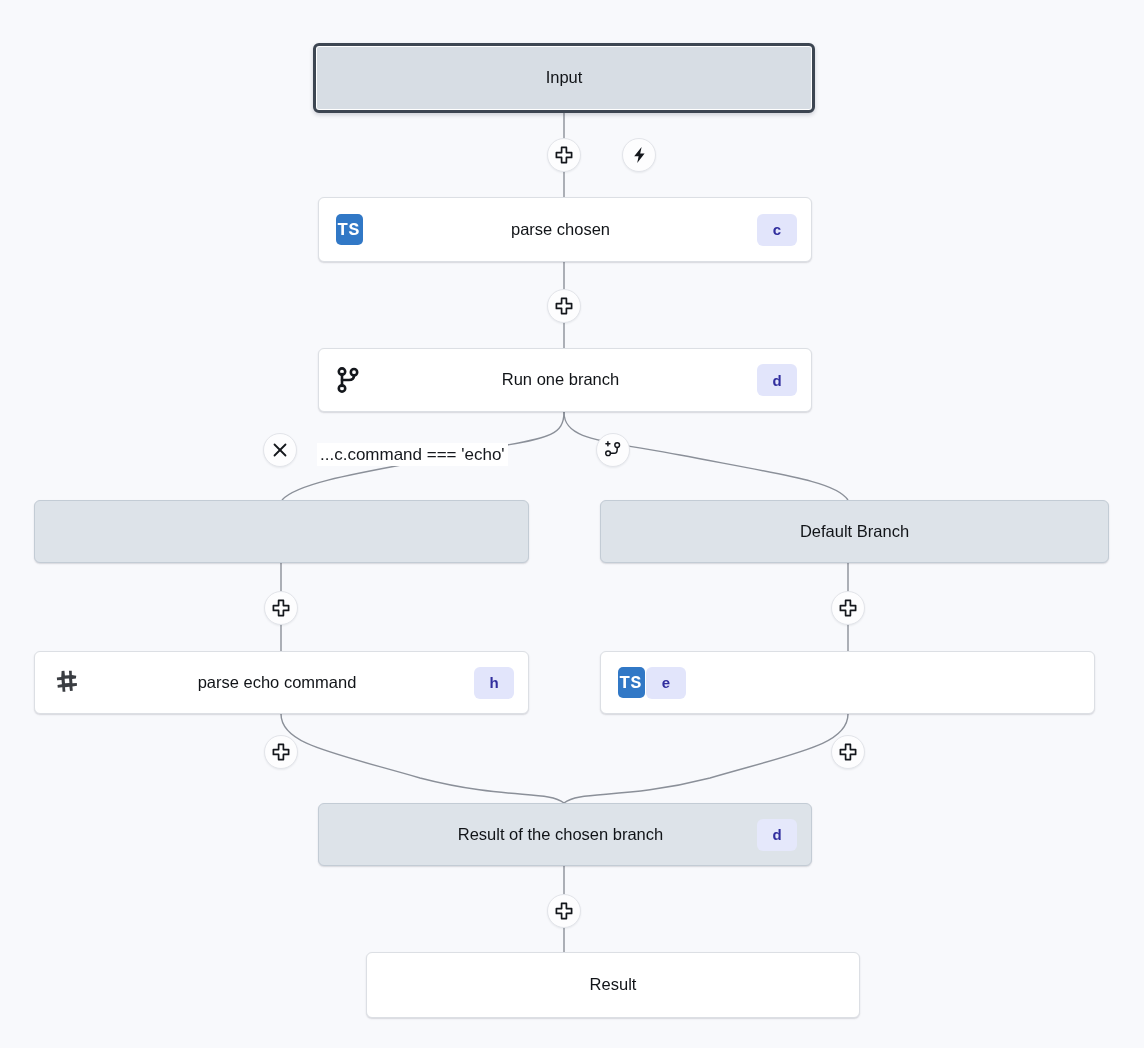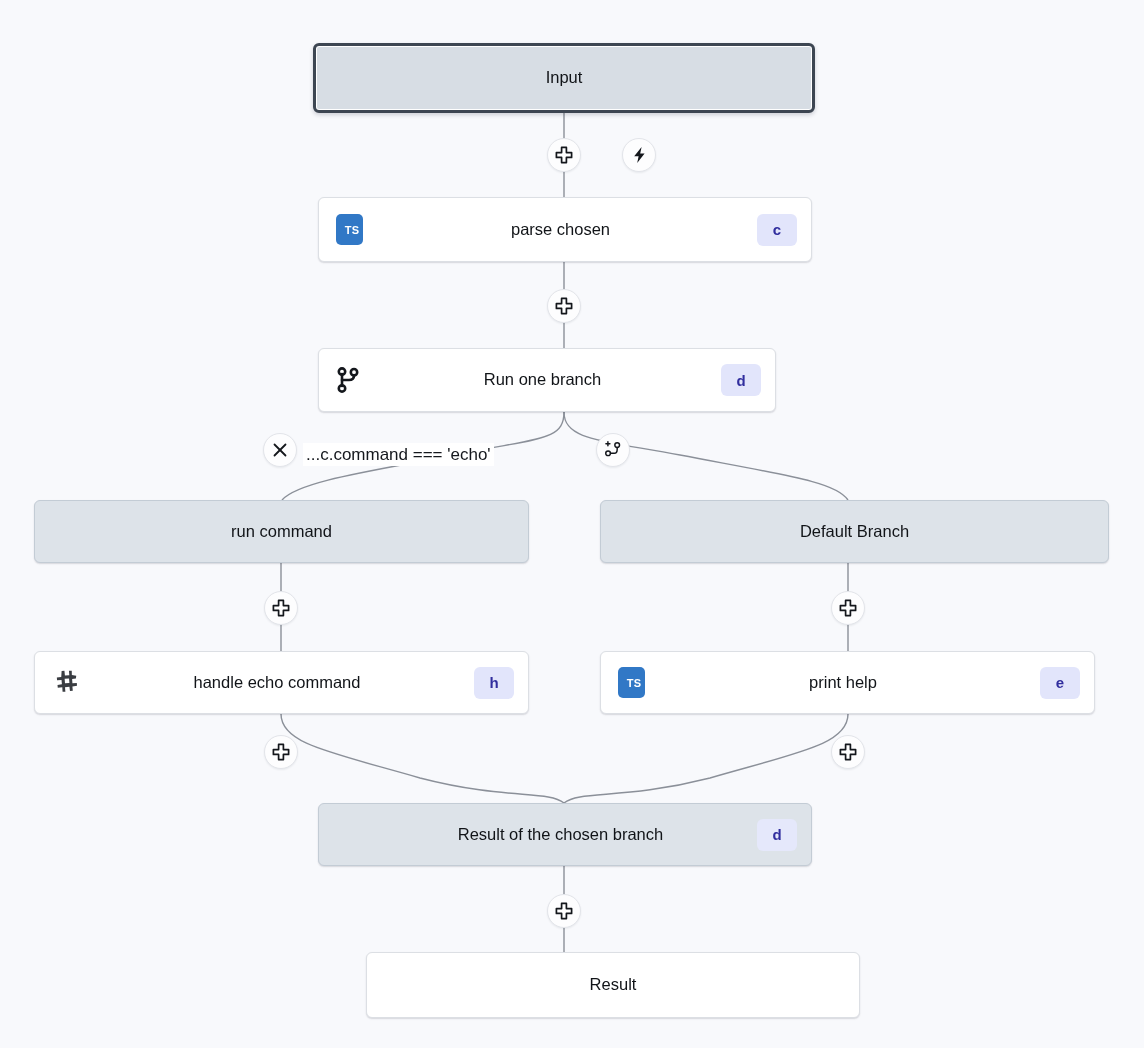--- a/index.html
+++ b/index.html
@@ -76,29 +76,29 @@
     justify-content: center;
   }
   .node-icon.spacer { background: none; }
 
   .ts-badge {
     width: 27px;
     height: 31px;
     border-radius: 5px;
     background: #3178c6;
     color: #ffffff;
-    font-size: 11px;
+    font-size: 18px;
     font-weight: 700;
     letter-spacing: .3px;
     display: flex;
     align-items: center;
     justify-content: flex-end;
     padding-right: 3px;
     box-sizing: border-box;
-    font-family: Liberation Sans, sans-serif;
+    font-family: Liberation Mono, monospace;
   }
 
   
   .key-badge {
     flex: 0 0 auto;
     min-width: 40px;
     height: 32px;
     margin-right: 14px;
     border-radius: 6px;
     background: #e2e5fb;
@@ -176,67 +176,65 @@
   </div>
 
   <div class="node plain" style="left:318px; top:197px; width:494px; height:65px;">
     <span class="node-icon">
       <span class="ts-badge">TS</span>
     </span>
     <span class="label">parse chosen</span>
     <span class="key-badge">c</span>
   </div>
 
-  <div class="node plain" style="left:318px; top:348px; width:458px; height:64px;">
+  <div class="node plain" style="left:318px; top:348px; width:494px; height:64px;">
     <span class="node-icon">
       <svg width="26" height="28" viewBox="0 0 26 28" xmlns="http://www.w3.org/2000/svg">
         <g fill="none" stroke="#14171c" stroke-width="2.6" stroke-linecap="round" stroke-linejoin="round">
           <path d="M6,8 L6,20"></path>
           <path d="M6,14 L13,14 C16,14 18,12.5 18,9.5"></path>
         </g>
         <circle cx="6" cy="5.6" r="3.2" fill="none" stroke="#14171c" stroke-width="2.6"></circle>
         <circle cx="6" cy="22.4" r="3.2" fill="none" stroke="#14171c" stroke-width="2.6"></circle>
         <circle cx="18" cy="6.2" r="3.2" fill="none" stroke="#14171c" stroke-width="2.6"></circle>
       </svg>
     </span>
     <span class="label">Run one branch</span>
     <span class="key-badge">d</span>
   </div>
 
   <div class="node io" style="left:34px; top:500px; width:495px; height:63px;">
     <span class="node-icon spacer"></span>
-    <span class="label">run command</span>
     <span class="node-icon spacer"></span>
   </div>
 
   <div class="node io" style="left:600px; top:500px; width:509px; height:63px;">
     <span class="node-icon spacer"></span>
     <span class="label">Default Branch</span>
     <span class="node-icon spacer"></span>
   </div>
 
   <div class="node plain" style="left:34px; top:651px; width:495px; height:63px;">
     <span class="node-icon">
       <svg width="32" height="32" viewBox="0 0 32 32" xmlns="http://www.w3.org/2000/svg">
         <path fill="#3a3d42" d="M12.4,3.2 L15.4,3.0 L15.9,8.0 L20.6,7.6 L20.2,2.8 L23.2,3.0
           L23.3,7.5 L28.0,8.3 L27.6,11.3 L23.6,11.6 L23.9,16.3 L28.6,16.0 L28.8,19.0 L23.9,19.6
           L24.3,24.3 L21.3,24.6 L20.7,20.0 L16.0,20.4 L16.4,25.2 L13.4,25.4 L13.1,20.6 L8.3,21.0
           L8.0,18.0 L12.7,17.4 L12.3,12.7 L7.5,13.1 L7.3,10.1 L12.0,9.5 Z
           M15.6,11.5 L16.0,16.3 L20.7,15.9 L20.3,11.1 Z"></path>
       </svg>
     </span>
-    <span class="label">handle echo command</span>
+    <span class="label">parse echo command</span>
     <span class="key-badge">h</span>
   </div>
 
   <div class="node plain" style="left:600px; top:651px; width:495px; height:63px;">
     <span class="node-icon">
       <span class="ts-badge">TS</span>
     </span>
-    <span class="label">print help</span>
     <span class="key-badge">e</span>
   </div>
 
   <div class="node io" style="left:318px; top:803px; width:494px; height:63px;">
     <span class="node-icon spacer"></span>
     <span class="label">Result of the chosen branch</span>
     <span class="key-badge flat">d</span>
   </div>
 
   <div class="node io white" style="left:318px; top:952px; width:494px; height:66px;margin-left:48px;">
@@ -267,21 +265,21 @@
 
   <div class="handle" style="left:263px; top:433px;">
     <svg width="16" height="16" viewBox="0 0 16 16" xmlns="http://www.w3.org/2000/svg">
       <g stroke="#14171c" stroke-width="1.8" stroke-linecap="round">
         <line x1="2.5" y1="2.5" x2="13.5" y2="13.5"></line>
         <line x1="13.5" y1="2.5" x2="2.5" y2="13.5"></line>
       </g>
     </svg>
   </div>
 
-  <div class="cond-label" style="left:303px; top:443px;">...c.command === 'echo'</div>
+  <div class="cond-label" style="left:317px; top:443px;">...c.command === 'echo'</div>
 
   <div class="handle" style="left:596px; top:433px;">
     <svg width="20" height="20" viewBox="0 0 22 22" xmlns="http://www.w3.org/2000/svg">
       <g fill="none" stroke="#14171c" stroke-width="1.6" stroke-linecap="round">
         <line x1="3.2" y1="4.2" x2="7.6" y2="4.2"></line>
         <line x1="5.4" y1="2.0" x2="5.4" y2="6.4"></line>
         <circle cx="5.6" cy="14.6" r="2.6"></circle>
         <circle cx="15.6" cy="5.6" r="2.6"></circle>
         <path d="M8.2,14.6 L12.4,14.6 C14.4,14.6 15.6,13.2 15.6,10.4 L15.6,8.3"></path>
       </g>

